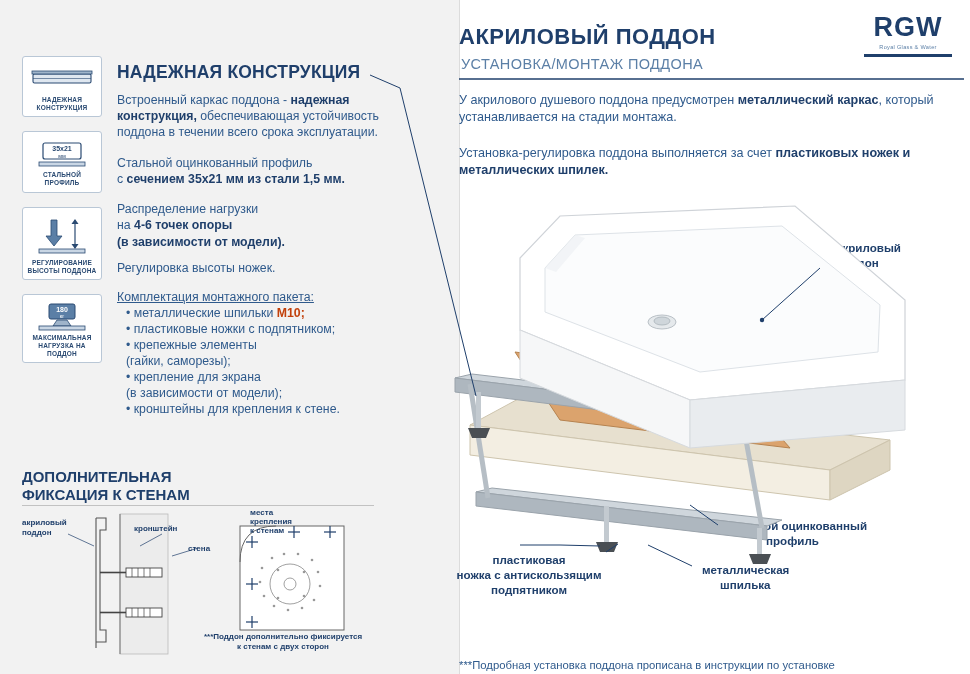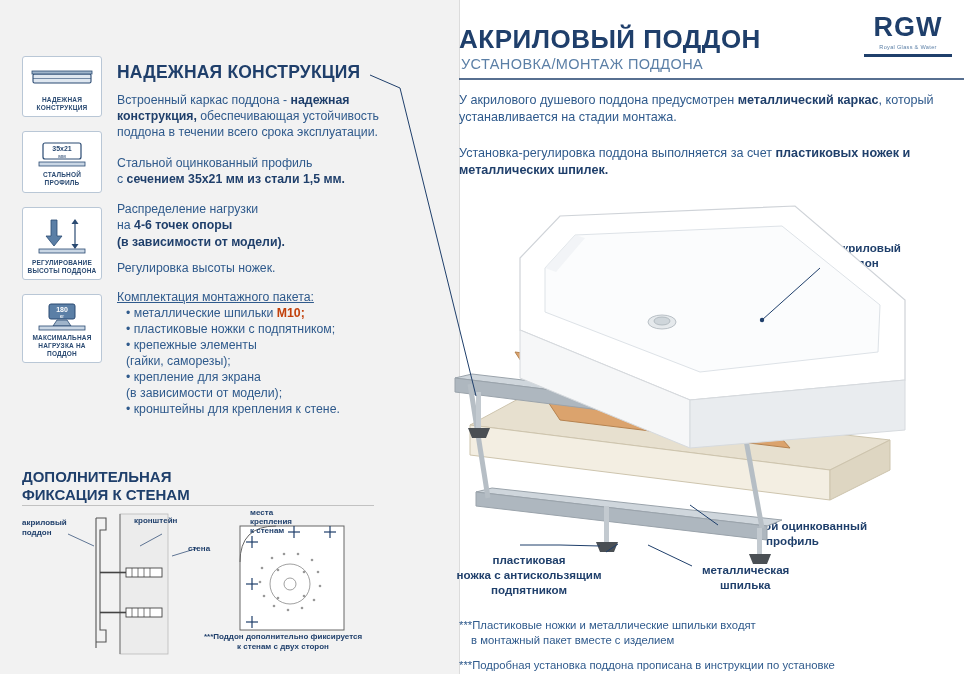--- a/index.html
+++ b/index.html
@@ -55,21 +55,21 @@
   }
   .extra-rule { position:absolute; left:22px; top:505px; width:352px; height:1px; background:#c2c2c2; }
   .extra-area { position:absolute; left:22px; top:512px; width:352px; height:150px; }
 
   .lbl { position:absolute; font-size:8px; font-weight:bold; color:#1f3f6b; line-height:1.2; }
 
   
   .right { position:absolute; left:384px; top:0; right:0; bottom:0; }
   .title {
     position:absolute; left:75px; top:24px;
-    font-size:26px; font-weight:bold; color:#1f3f6b; letter-spacing:.5px;
+    font-size:22px; font-weight:bold; color:#1f3f6b; letter-spacing:.5px;
   }
   .subtitle {
     position:absolute; left:77px; top:56px;
     font-size:14.5px; color:#5b7fa6; letter-spacing:.4px;text-align:right;
   }
   .title-rule { position:absolute; left:75px; top:78px; width:505px; height:2px; background:#1f3f6b; opacity:.75; }
 
   .logo { position:absolute; right:18px; top:14px; width:88px; text-align:center; }
   .logo .rgw { font-size:27px; font-weight:bold; color:#1f3f6b; letter-spacing:1px; line-height:1; }
   .logo .tag { font-size:5.6px; color:#5b7fa6; letter-spacing:.3px; margin-top:3px; }
@@ -239,21 +239,21 @@
           <line x1="224" y1="110" x2="236" y2="110"></line>
             <line x1="230" y1="104" x2="230" y2="116"></line>
           <line x1="266" y1="20" x2="278" y2="20"></line>
             <line x1="272" y1="14" x2="272" y2="26"></line>
           <line x1="302" y1="20" x2="314" y2="20"></line>
             <line x1="308" y1="14" x2="308" y2="26"></line>
         </g>
       </svg>
 
       <div class="lbl" style="left:0px; top:6px; width:54px;">акриловый<br>поддон</div>
-      <div class="lbl" style="left:112px; top:4px;">кронштейн</div>
+      <div class="lbl" style="left:112px; top:12px;">кронштейн</div>
       <div class="lbl" style="left:146px; top:32px;padding-left:20px;">стена</div>
       <div class="lbl" style="left:228px; top:-4px; width:52px; line-height:1.15;">места<br>крепления<br>к стенам</div>
       <div class="lbl" style="left:173px; top:120px; width:176px; font-weight:bold; text-align:center; line-height:1.25;">***Поддон дополнительно фиксируется<br>к стенам с двух сторон</div>
     </div>
   </div>
 
   <div class="right">
 
     <div class="title">АКРИЛОВЫЙ ПОДДОН</div>
     <div class="subtitle">УСТАНОВКА/МОНТАЖ ПОДДОНА</div>
@@ -279,24 +279,20 @@
     <div class="callout" style="left:340px; top:518px; width:210px;">
       стальной оцинкованный<br><span style="display:inline-block; padding-left:42px;">профиль</span>
     </div>
     <div class="callout" style="left:318px; top:562px; width:180px;">
       металлическая<br><span style="display:inline-block; padding-left:18px;">шпилька</span>
     </div>
     <div class="callout" style="left:20px; top:552px; width:250px; text-align:center;">
       пластиковая<br>ножка с антискользящим<br>подпятником
     </div>
 
-    <div class="note" style="left:75px; top:618px; width:430px;">
-      ***Пластиковые ножки и металлические шпильки входят<br>
-      <span style="display:inline-block; padding-left:12px;">в монтажный пакет вместе с изделием</span>
-    </div>
     <div class="note" style="left:75px; top:658px; width:470px;">
       ***Подробная установка поддона прописана в инструкции по установке
     </div>
   </div>
 
   <svg class="overlay" viewBox="0 0 970 674">
 
     <g>
       <polygon points="470,425 830,470 890,440 520,398" fill="#e7e0cf" stroke="#cdc4ad" stroke-width="1"></polygon>
       <polygon points="470,425 830,470 830,500 470,455" fill="#f3eee2" stroke="#cdc4ad" stroke-width="1"></polygon>

